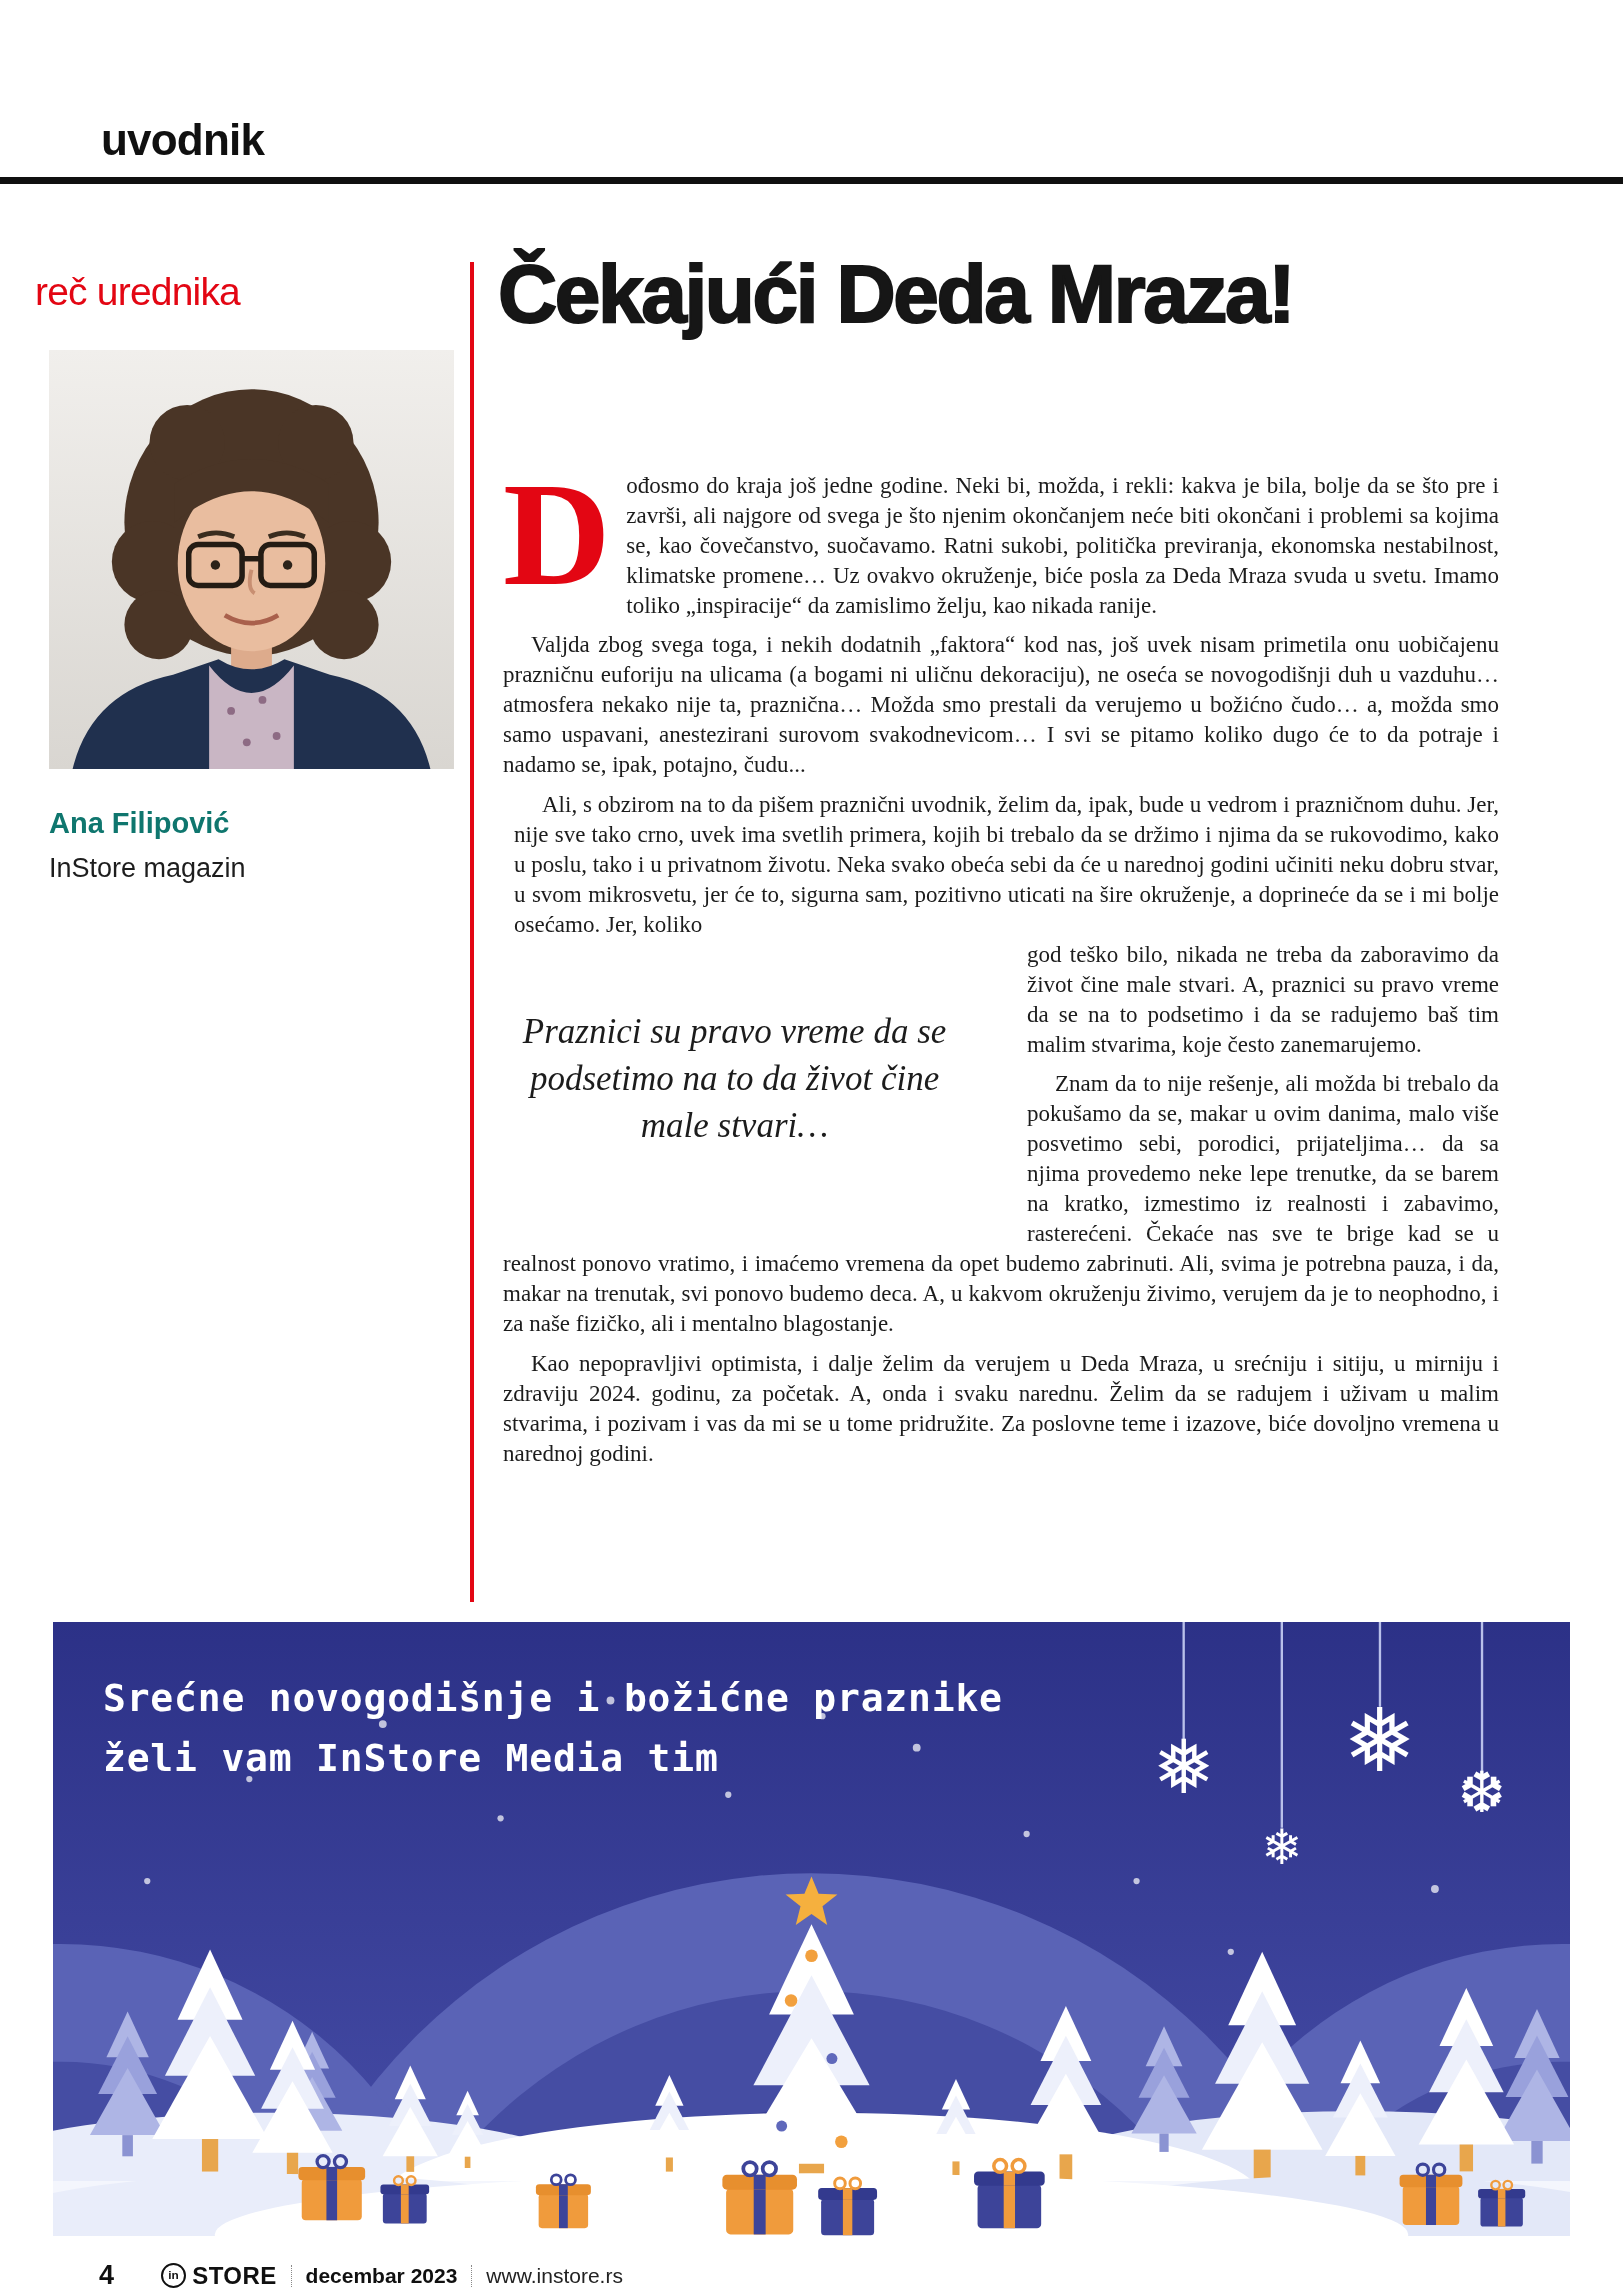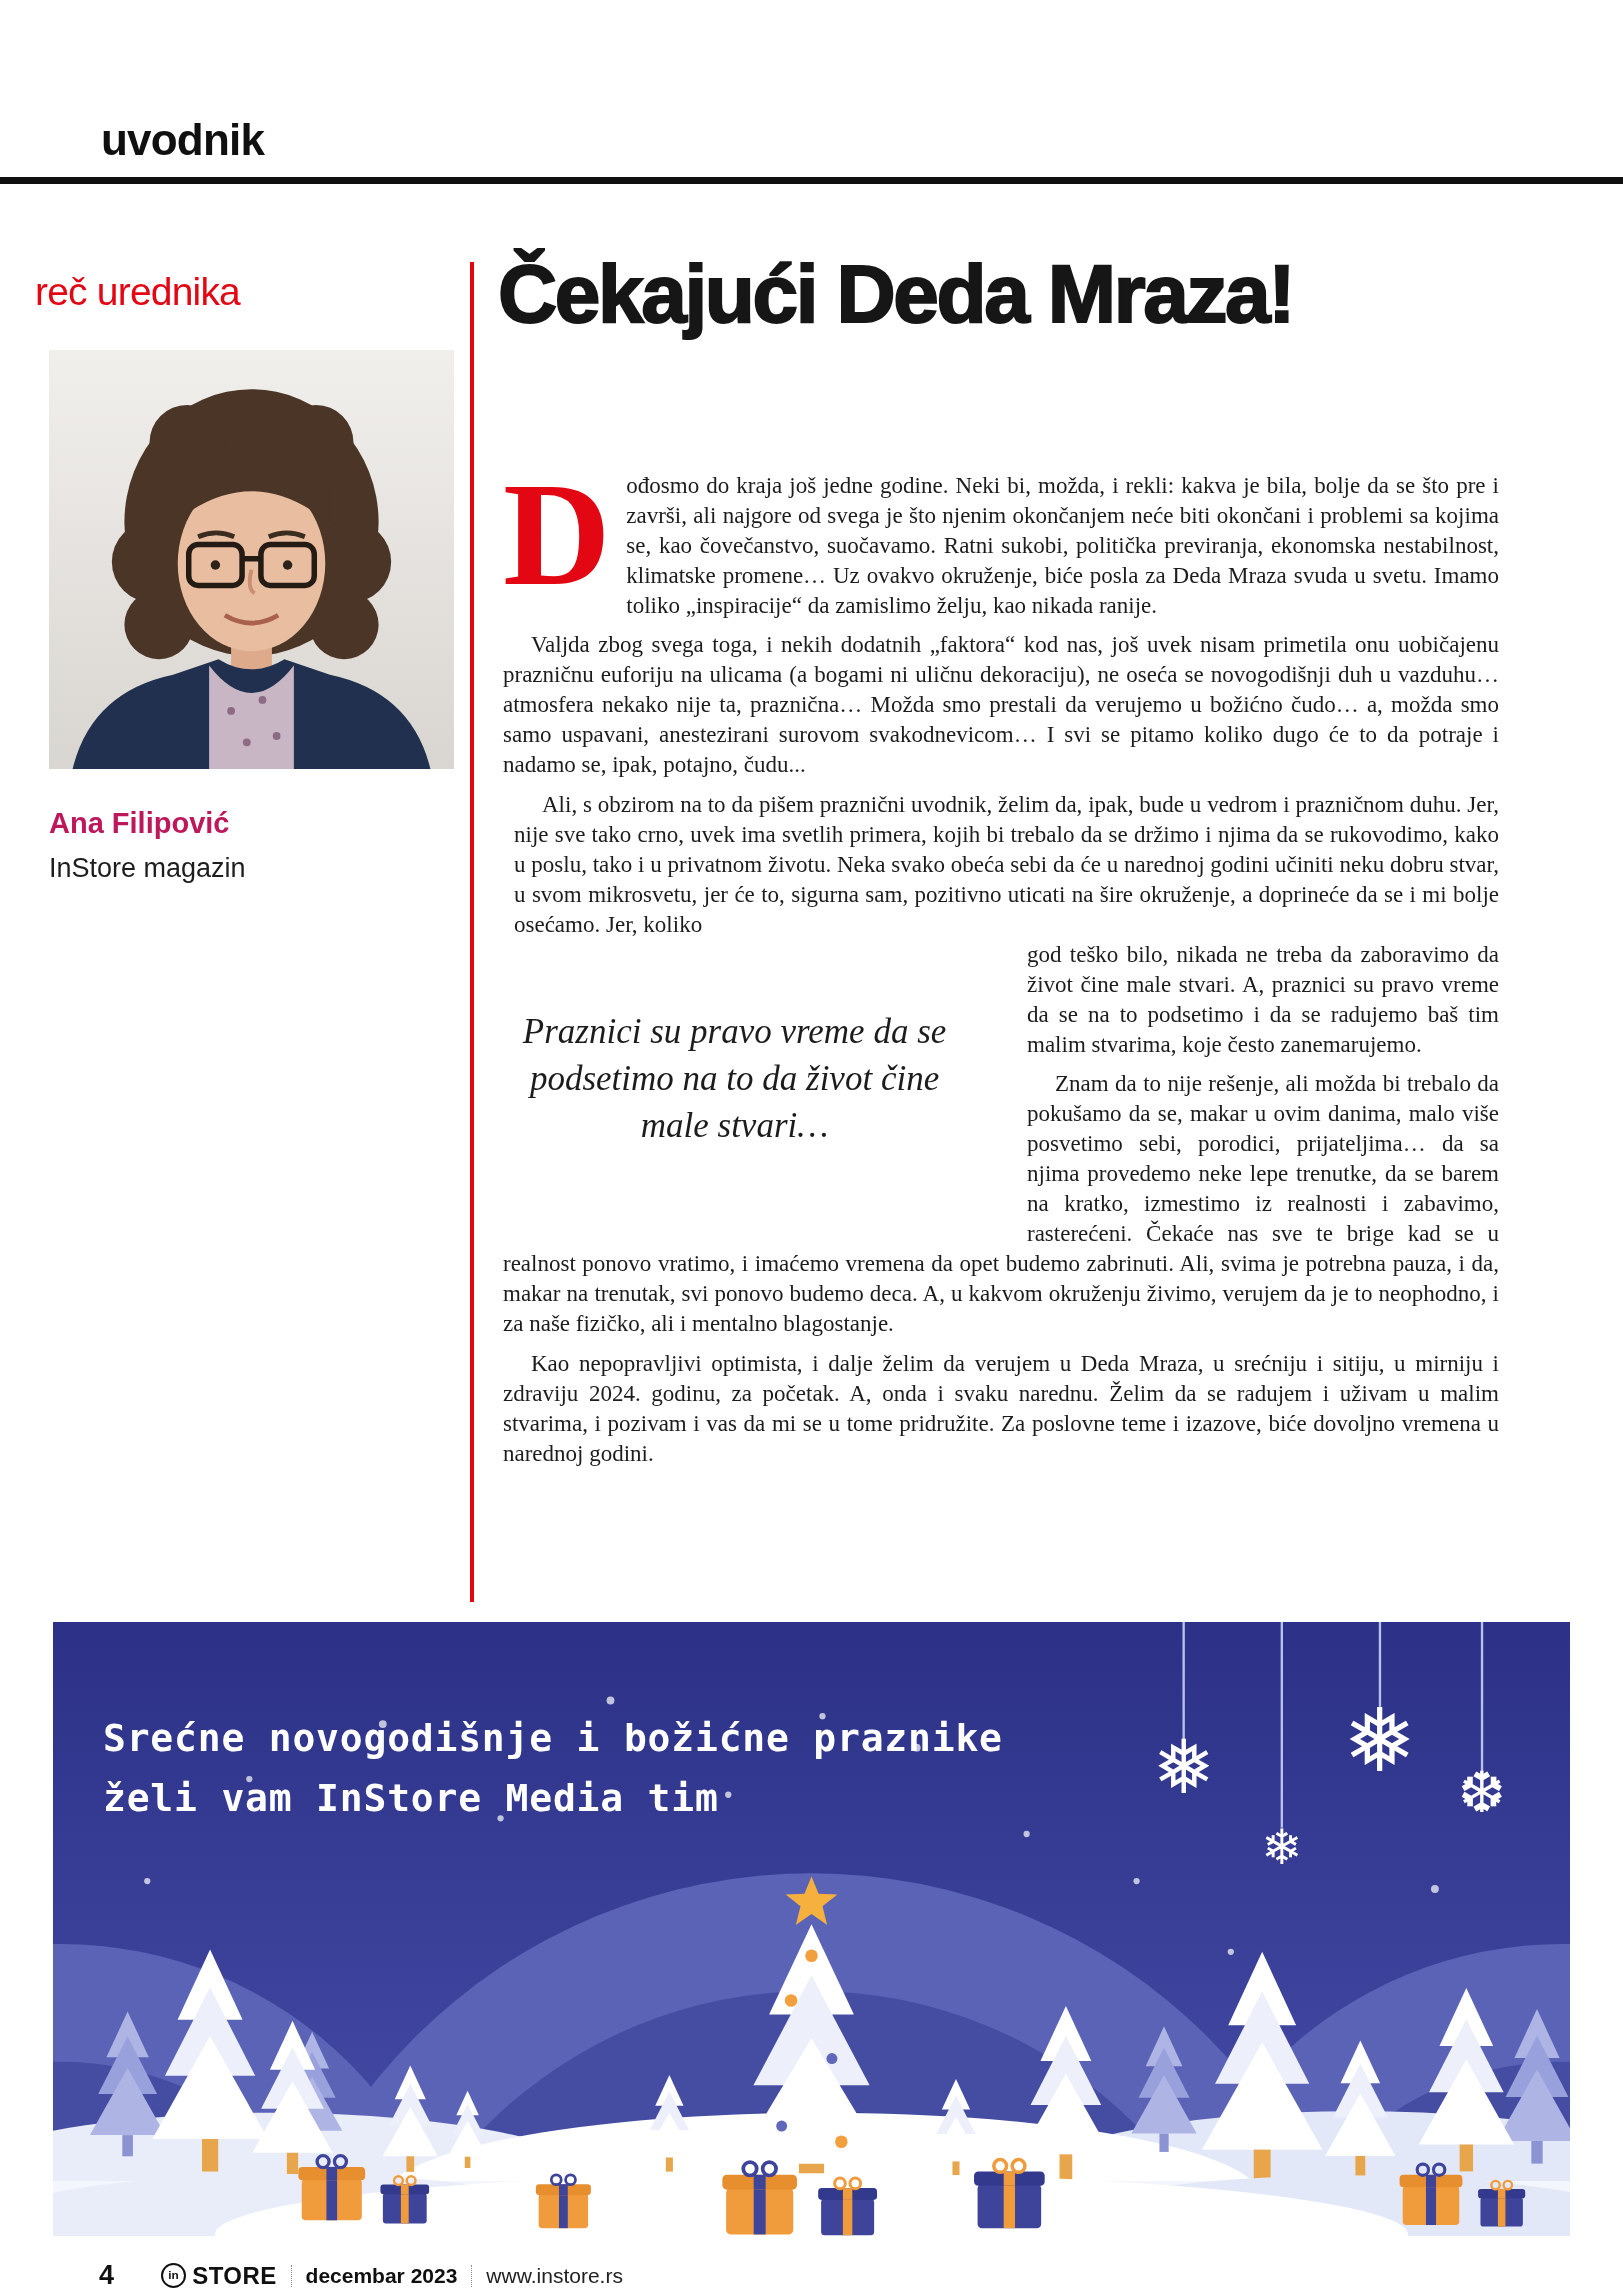--- a/index.html
+++ b/index.html
@@ -10,21 +10,21 @@
   .section-label{position:absolute;left:101px;top:115px;font-family:"Liberation Sans",sans-serif;
         font-weight:bold;font-size:44px;letter-spacing:-0.8px;color:#101010;}
   .header-rule{position:absolute;left:0;top:177px;width:1623px;height:7px;background:#101010;}
 
   
   .kicker{position:absolute;left:35px;top:270px;font-family:"Liberation Sans",sans-serif;
         font-weight:normal;font-size:39px;color:#e30613;letter-spacing:-0.8px;}
   .portrait{position:absolute;left:49px;top:350px;width:405px;height:419px;background:#e7e5e2;}
   .portrait svg{display:block;width:100%;height:100%;}
   .author-name{position:absolute;left:49px;top:807px;font-family:"Liberation Sans",sans-serif;
-        font-weight:bold;font-size:29px;color:#be185d;}
+        font-weight:bold;font-size:29px;color:#0f766e;}
   .author-affiliation{position:absolute;left:49px;top:853px;font-family:"Liberation Sans",sans-serif;
         font-size:27px;color:#1d1d1d;}
 
   
   .red-rule{position:absolute;left:470px;top:262px;width:3.9px;height:1340px;background:#e30613;}
   .article-title{position:absolute;left:498px;top:247px;margin:0;font-family:"Liberation Sans",sans-serif;
         font-weight:900;font-size:82px;letter-spacing:-2.4px;color:#161616;
         -webkit-text-stroke:2px #161616;white-space:nowrap;}
   .article-body{position:absolute;left:503px;top:471px;width:996px;font-size:23px;line-height:30px;
         text-align:justify;color:#1c1c1c;hyphens:auto;}
@@ -33,21 +33,21 @@
   .article-body p.indent{text-indent:28px;}
   .dropcap{float:left;font-weight:bold;color:#e30613;font-size:149px;line-height:119px;height:119px;
         margin:3.1px 15.7px 0 0;}
   .pullquote{float:left;width:471px;margin:0 53px 11px 0;padding:68px 7.9px 60px 0;box-sizing:border-box;
         font-style:italic;font-size:35px;line-height:47px;text-align:center;color:#1c1c1c;}
 
   
   .banner{position:absolute;left:53px;top:1622px;width:1517px;height:614px;background:#343a8f;overflow:hidden;}
   .banner svg{position:absolute;left:0;top:0;}
   .banner-text{position:absolute;left:50px;top:46px;color:#ffffff;font-family:"DejaVu Sans Mono",monospace;
-        font-weight:bold;font-size:38px;line-height:60px;letter-spacing:0.8px;white-space:nowrap;margin-top:40px;}
+        font-weight:bold;font-size:38px;line-height:60px;letter-spacing:0.8px;white-space:nowrap;}
 
   
   .footer{position:absolute;left:99px;top:2260px;display:flex;align-items:center;gap:14px;
         font-family:"Liberation Sans",sans-serif;color:#101010;}
   .page-num{font-weight:bold;font-size:27px;margin-right:33px;}
   .logo{display:flex;align-items:center;gap:6.3px;}
   .logo-mark{width:25px;height:25px;border:2.4px solid #101010;border-radius:50%;box-sizing:border-box;
         display:flex;align-items:center;justify-content:center;font-weight:bold;font-size:11.8px;line-height:1;}
   .logo-text{font-weight:bold;font-size:24px;letter-spacing:0.4px;text-align:center;}
   .divider{width:0;height:22px;border-left:1.6px dotted #8a8a8a;}

